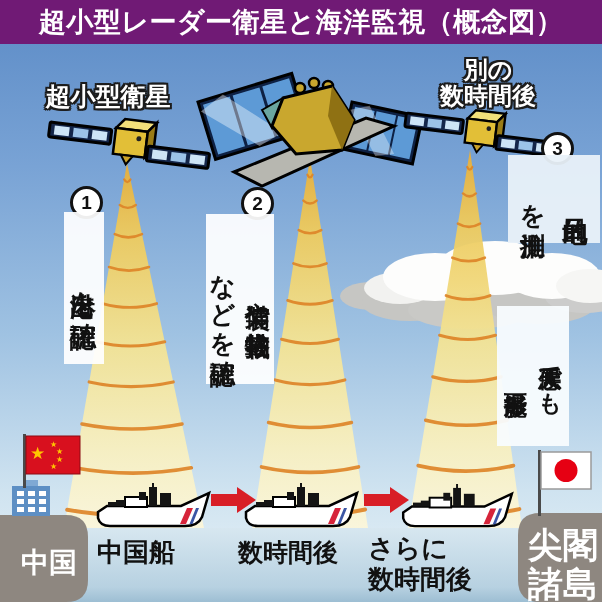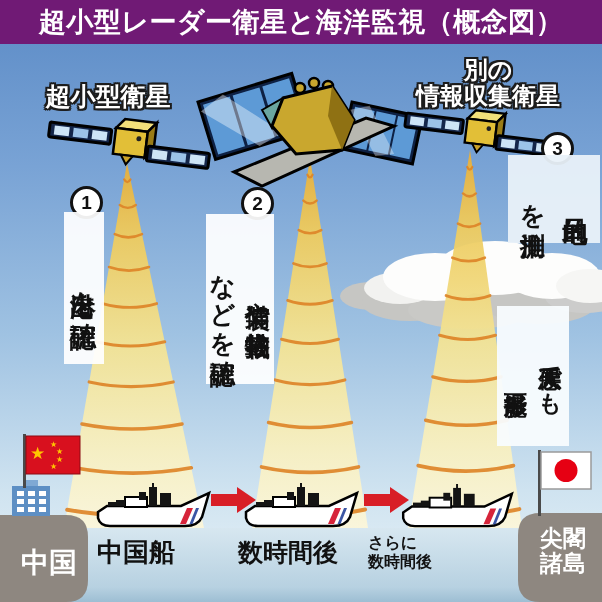--- a/index.html
+++ b/index.html
@@ -215,36 +215,36 @@
       <polygon points="237,487 256,500 237,513"></polygon>
     </g>
     <g fill="#d81e26">
       <rect x="364" y="494" width="27" height="12"></rect>
       <polygon points="390,487 409,500 390,513"></polygon>
     </g>
   </svg>
 
   <div class="overlay outline-label" style="left:33px;top:83px;width:150px;font-size:25px;">超小型衛星</div>
   <div class="overlay outline-label" style="left:408px;top:57px;width:160px;font-size:24px;">別の
-情報収集衛星</div>
+数時間後</div>
 
   <div class="overlay badge" style="left:70px;top:186px;">1</div>
   <div class="overlay badge" style="left:241px;top:187px;">2</div>
   <div class="overlay badge" style="left:541px;top:132px;">3</div>
 
   <div class="overlay vbox" style="left:64px;top:212px;width:40px;height:152px;font-size:26px;">出港を確認</div>
   <div class="overlay vbox" style="left:206px;top:214px;width:68px;height:170px;font-size:25px;line-height:1.4;">装備や搭載物
 などを確認</div>
   <div class="overlay vbox" style="left:508px;top:155px;width:92px;height:88px;font-size:25px;line-height:1.7;background:rgba(233,241,249,.95);">目的地
 を推測</div>
 
   <div class="overlay vbox" style="left:497px;top:306px;width:72px;height:140px;font-size:23px;line-height:1.5;background:rgba(248,252,254,.95);">悪天候でも
 撮影可能</div>
 
   <div class="overlay region-label" style="left:8px;top:548px;width:82px;font-size:28px;">中国</div>
-  <div class="overlay region-label" style="left:524px;top:526px;width:78px;font-size:23px;">尖閣
+  <div class="overlay region-label" style="left:524px;top:526px;width:78px;font-size:35px;">尖閣
 諸島</div>
   <div class="overlay sea-label" style="left:97px;top:535px;width:120px;font-size:26px;">中国船</div>
   <div class="overlay sea-label" style="left:238px;top:536px;width:120px;font-size:25px;">数時間後</div>
-  <div class="overlay sea-label" style="left:368px;top:533px;width:140px;font-size:16px;line-height:1.2;">さらに
+  <div class="overlay sea-label" style="left:368px;top:533px;width:140px;font-size:26px;line-height:1.2;">さらに
 数時間後</div>
 
 </div>
 
 </body></html>

